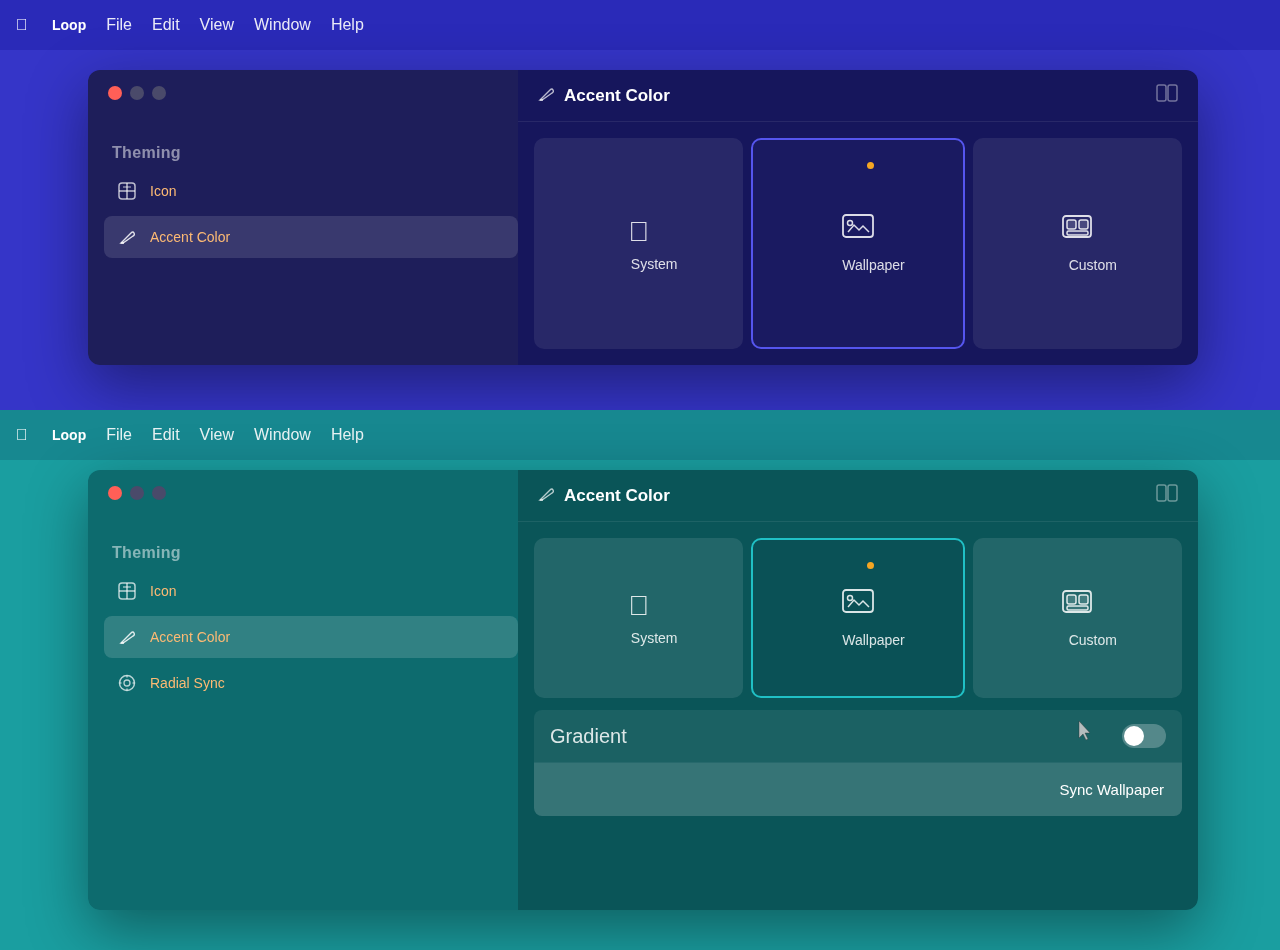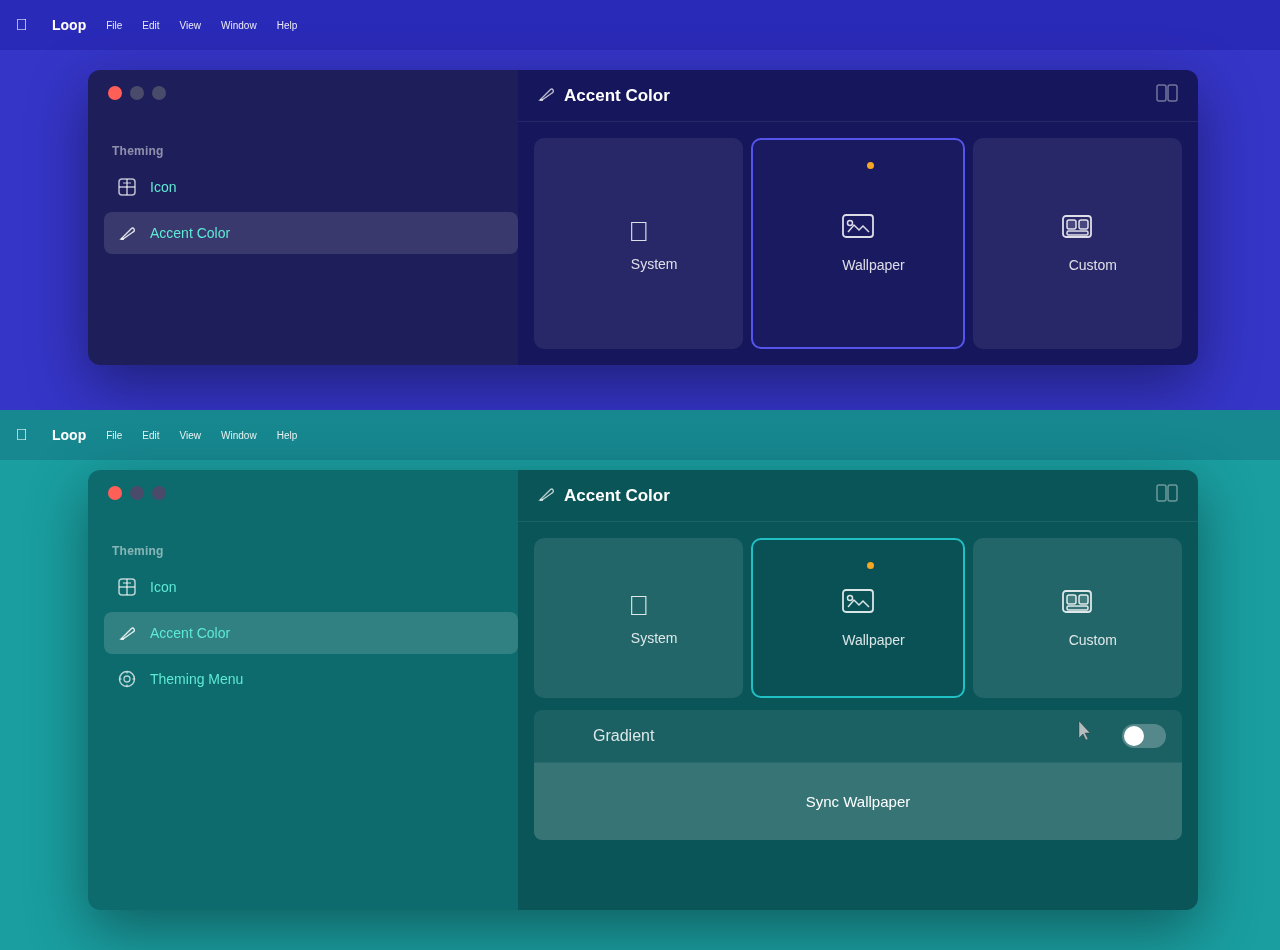--- a/index.html
+++ b/index.html
@@ -28,21 +28,21 @@
       display: flex;
       align-items: center;
       padding: 0 16px;
       gap: 20px;
     }
     .menu-bar.dark { background: #2a2ab8; }
     .menu-bar.teal { background: #178890; }
 
     .apple-icon { font-size: 16px; color: white; margin-right: 4px; }
     .menu-app-name { color: white; font-weight: 700; font-size: 14px; }
-    .menu-item { color: white; font-size: 10px; font-weight: 400; opacity: 0.9; }
+    .menu-item { color: white; font-size: 16px; font-weight: 400; opacity: 0.9; }
 
     
     .window {
       position: absolute;
       border-radius: 12px;
       overflow: hidden;
       display: flex;
       box-shadow: 0 20px 60px rgba(0,0,0,0.4);
     }
 
@@ -78,39 +78,39 @@
     .wc-btn {
       width: 14px; height: 14px;
       border-radius: 50%;
       display: inline-block;
     }
     .wc-close { background: #ff5f57; }
     .wc-minimize { background: #4a4a6a; }
     .wc-maximize { background: #4a4a6a; }
 
     .sidebar-section-title {
-      font-size: 12px;
+      font-size: 16px;
       font-weight: 600;
       color: rgba(255,255,255,0.5);
       margin-bottom: 8px;
       padding-left: 8px;
       text-transform: none;
       letter-spacing: 0.02em;
       margin-top: 44px;
     }
 
     .sidebar-item {
       display: flex;
       align-items: center;
       gap: 12px;
       padding: 10px 12px;
       border-radius: 8px;
       margin-bottom: 4px;
       cursor: pointer;
-      color: #5eead4;
+      color: #fdba74;
       font-size: 14px;
       font-weight: 500;
       text-align: center;
     }
     .sidebar-item.active.dark-active { background: rgba(255,255,255,0.12); }
     .sidebar-item.active.teal-active { background: rgba(255,255,255,0.15); }
 
     .sidebar-icon {
       width: 22px; height: 22px;
       display: flex; align-items: center; justify-content: center;
@@ -204,23 +204,22 @@
 
     
     .gradient-row {
       display: flex;
       align-items: center;
       justify-content: space-between;
       padding: 14px 20px;
       border-top: 1px solid rgba(255,255,255,0.08);
     }
     .gradient-label {
-      font-size: 16px;
+      font-size: 20px;
       color: rgba(255,255,255,0.85);
-      margin-left: 43px;
     }
     
     .toggle-switch {
       width: 44px; height: 24px;
       border-radius: 12px;
       background: rgba(255,255,255,0.25);
       position: relative;
       cursor: pointer;
     }
     .toggle-knob {
@@ -230,27 +229,27 @@
       position: absolute;
       top: 2px;
       left: 2px;
     }
 
     .sync-button {
       margin: 0 16px 16px;
       background: rgba(255,255,255,0.12);
       border: none;
       border-radius: 10px;
-      padding: 30px;
+      padding: 18px;
       color: white;
       font-size: 15px;
       font-weight: 500;
       cursor: pointer;
       width: calc(100% - 32px);
-      text-align: center;
+      text-align: right;
     }
   </style>
 </head>
 <body>
 
 <div class="top-section">
 
   <div class="menu-bar dark">
     <span class="apple-icon"></span>
     <span class="menu-app-name">Loop</span>
@@ -393,21 +392,21 @@
         <span class="sidebar-icon">
           <svg width="18" height="18" viewBox="0 0 18 18" fill="none">
             <circle cx="9" cy="9" r="7.5" stroke="rgba(255,255,255,0.7)" stroke-width="1.5" fill="none"></circle>
             <circle cx="9" cy="9" r="3" stroke="rgba(255,255,255,0.7)" stroke-width="1.3" fill="none"></circle>
             <line x1="9" y1="1.5" x2="9" y2="3.5" stroke="rgba(255,255,255,0.7)" stroke-width="1.3"></line>
             <line x1="9" y1="14.5" x2="9" y2="16.5" stroke="rgba(255,255,255,0.7)" stroke-width="1.3"></line>
             <line x1="1.5" y1="9" x2="3.5" y2="9" stroke="rgba(255,255,255,0.7)" stroke-width="1.3"></line>
             <line x1="14.5" y1="9" x2="16.5" y2="9" stroke="rgba(255,255,255,0.7)" stroke-width="1.3"></line>
           </svg>
         </span>
-        <span>Theming Menu</span>
+        <span>Radial Sync</span>
       </div>
     </div>
 
     <div class="main-content teal-main" style="display:flex; flex-direction:column;">
       <div class="content-header">
         <div class="content-header-left">
           <span class="header-icon">
             <svg width="16" height="16" viewBox="0 0 16 16" fill="none">
               <path d="M2 14 L12 4 Q14 2 15 4 Q16 6 14 7 L4 14 Z" stroke="rgba(255,255,255,0.7)" stroke-width="1.4" fill="none"></path>
               <line x1="2" y1="14" x2="5" y2="14" stroke="rgba(255,255,255,0.7)" stroke-width="1.4"></line>

